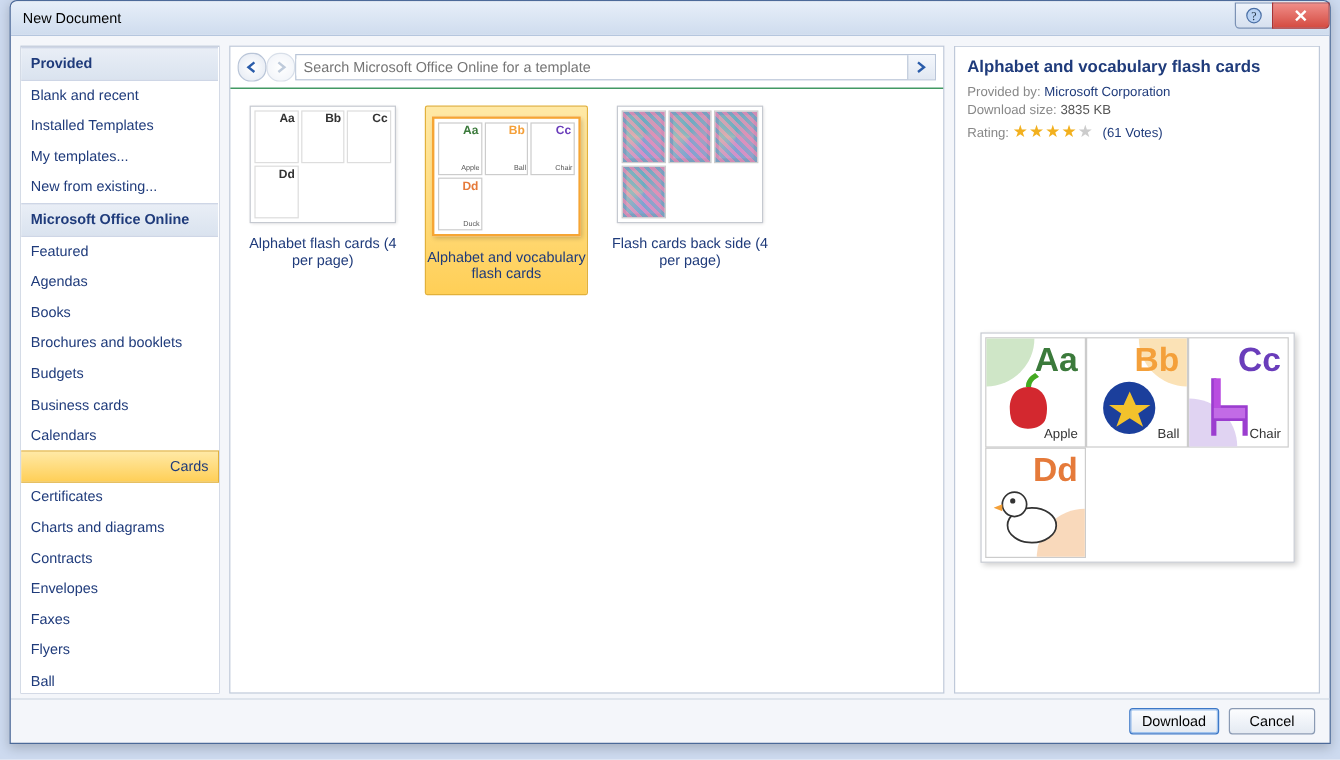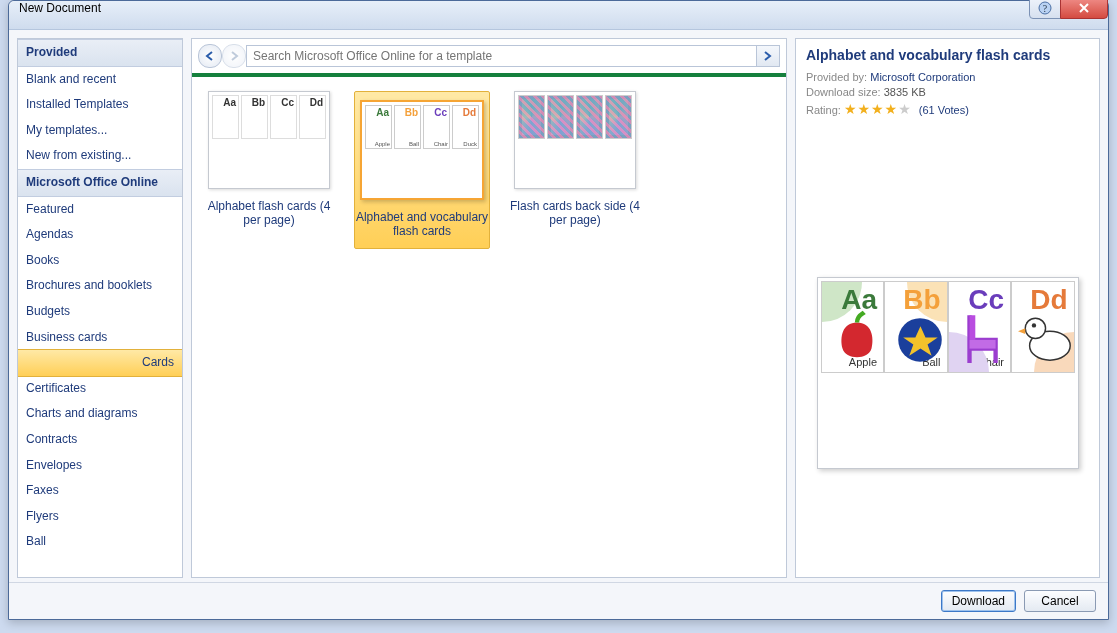--- a/index.html
+++ b/index.html
@@ -22,21 +22,21 @@
   border-radius: 6px 6px 0 0;
   box-shadow: 0 3px 10px rgba(0,0,0,.2);
   display: flex;
   flex-direction: column;
 }
 .titlebar {
   height: 28px;
   background: linear-gradient(#e7eff9, #cfdcee);
   border-bottom: 1px solid #b5c6de;
   display: flex;
-  align-items: flex-start;
+  align-items: center;
   padding: 0 0 0 10px;
   border-radius: 6px 6px 0 0;
   font-size: 12px;
 }
 .titlebar .title { flex: 1; }
 .titlebar .win-buttons { display: flex; align-items: stretch; height: 22px; margin-top:-4px;}
 .titlebar .win-btn {
   width: 28px;
   border: 1px solid #7c92b5;
   background: linear-gradient(#eef3fb, #d6e0ef);
@@ -97,21 +97,21 @@
   background: #fff;
   display: flex;
   flex-direction: column;
   min-width: 0;
 }
 .searchbar {
   display: flex;
   align-items: center;
   padding: 5px 6px;
   gap: 0;
-  border-bottom: 4px solid #15803d;
+  border-bottom: 1px solid #15803d;
 }
 .nav-btn {
   width: 22px; height: 22px;
   border: 1px solid #b9c5d8;
   border-radius: 11px;
   background: radial-gradient(#fff, #e2e8f2);
   display:flex; align-items:center; justify-content:center;
 }
 .nav-btn.disabled { opacity:.55; }
 .searchbox {
@@ -166,21 +166,21 @@
 .tpl.selected {
   background: linear-gradient(#ffe9a6,#ffcf57);
   border:1px solid #e2b13b;
   padding:8px 0 10px;
   border-radius:2px;
 }
 .tpl.selected .thumb {
   border:2px solid #f6a534;
   box-shadow: inset 0 0 0 2px #fff, 2px 2px 4px rgba(0,0,0,.2);
 }
-.thumb-grid { display:grid; grid-template-columns:1fr 1fr 1fr 1fr; grid-template-rows:1fr 1fr; width:100%; height:100%; gap:2px; padding:3px; box-sizing:border-box;}
+.thumb-grid { display:grid; grid-template-columns:1fr 1fr 1fr; grid-template-rows:1fr 1fr; width:100%; height:100%; gap:2px; padding:3px; box-sizing:border-box;}
 .cell { border:1px solid #ccc; position:relative; font-size:8px; display:flex; align-items:flex-end; justify-content:flex-end; padding:1px; }
 .cell .lt { position:absolute; top:1px; right:2px; font-weight:bold; font-size:10px;}
 .cell .sub{ font-size:6px; color:#555;}
 .cell-aa .lt{color:#3b7a3b;} .cell-bb .lt{color:#f4a03a;}
 .cell-cc .lt{color:#6a3dbb;} .cell-dd .lt{color:#e57a3a;}
 .bw .lt{ color:#333; }
 .bw .cell{ border-color:#ddd;}
 .bs .cell{ background: repeating-linear-gradient(45deg,#7aa0c0,#7aa0c0 3px,#d08db5 3px,#d08db5 6px);}
 .bs .cell::after{content:""; position:absolute; inset:3px; background: conic-gradient(#5a8, #e88, #88d, #dd6, #5a8); mix-blend-mode:overlay; opacity:.4;}
 
@@ -275,20 +275,21 @@
       <div class="sb-item">Installed Templates</div>
       <div class="sb-item">My templates...</div>
       <div class="sb-item">New from existing...</div>
       <div class="sb-header">Microsoft Office Online</div>
       <div class="sb-item">Featured</div>
       <div class="sb-item">Agendas</div>
       <div class="sb-item">Books</div>
       <div class="sb-item">Brochures and booklets</div>
       <div class="sb-item">Budgets</div>
       <div class="sb-item">Business cards</div>
+      <div class="sb-item">Calendars</div>
       <div class="sb-item selected">Cards</div>
       <div class="sb-item">Certificates</div>
       <div class="sb-item">Charts and diagrams</div>
       <div class="sb-item">Contracts</div>
       <div class="sb-item">Envelopes</div>
       <div class="sb-item">Faxes</div>
       <div class="sb-item">Flyers</div>
       <div class="sb-item">Ball</div>
 
     </div>

